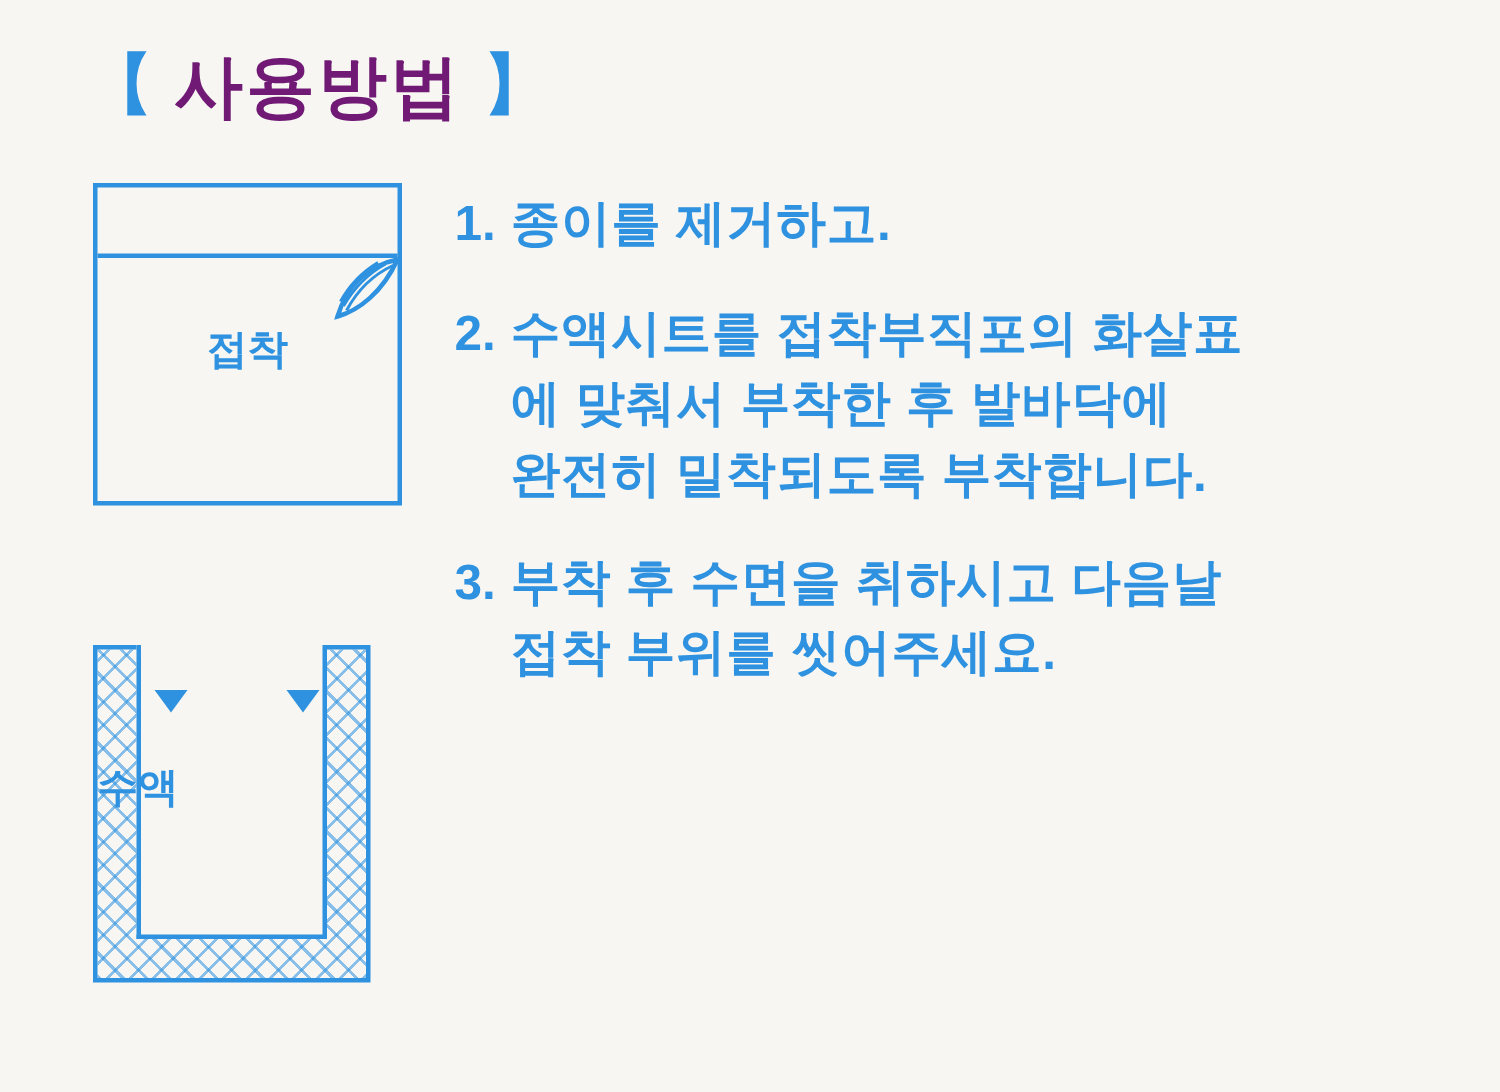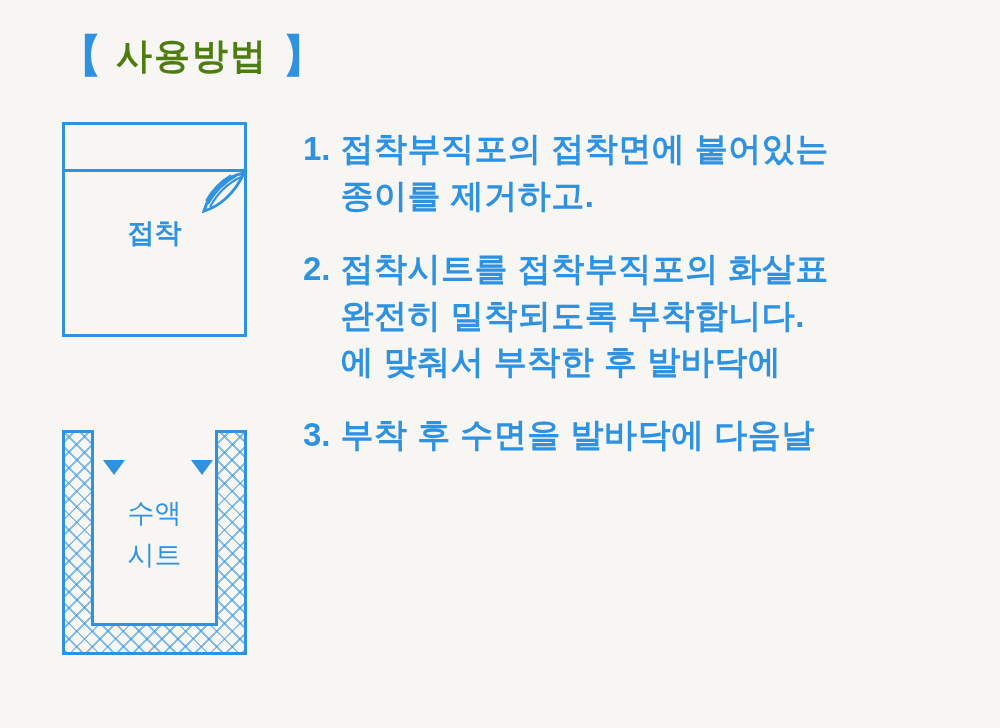--- a/index.html
+++ b/index.html
@@ -30,39 +30,39 @@
     gap: 14px;
     color: #2e92e0;
   }
   .bracket {
     font-size: 44px;
     font-weight: 700;
     line-height: 1;
     color: #2e92e0;
   }
   .title-text {
-    font-size: 36px;
+    font-size: 46px;
     font-weight: 700;
     letter-spacing: 2px;
-    color: #4d7c0f;
+    color: #701a75;
     line-height: 1;
   }
 
   
   .figures {
     position: absolute;
     left: 62px;
     top: 122px;
     width: 205px;
   }
 
   
   .fig1 {
     position: relative;
-    width: 185px;
+    width: 206px;
     height: 215px;
     border: 3px solid #2e92e0;
     box-sizing: border-box;
     background: #f7f6f2;
   }
   .fig1 .top-strip {
     position: absolute;
     left: 0;
     top: 44px;
     width: 100%;
@@ -110,26 +110,25 @@
     right: 26px;
     bottom: 26px;
     border: 3px solid #2e92e0;
     border-top: none;
     background: #f7f6f2;
     box-sizing: border-box;
   }
   .fig2 .label {
     position: absolute;
     left: 0;
-    top: 60px;
+    top: 72px;
     width: 100%;
-    text-align: center;
     color: #2e92e0;
     font-size: 27px;
-    font-weight: 400;
+    font-weight: 700;
     line-height: 1.55;
     z-index: 3;
   }
   .arrow-down {
     position: absolute;
     top: 27px;
     width: 0;
     height: 0;
     border-left: 11px solid transparent;
     border-right: 11px solid transparent;
@@ -199,47 +198,46 @@
         <div>접착</div>
       </div>
     </div>
 
     <div class="fig2">
       <div class="inner"></div>
       <div class="arrow-down a1"></div>
       <div class="arrow-down a2"></div>
       <div class="label">
         <div>수액</div>
-        <div>시트</div>
       </div>
     </div>
 
   </div>
 
   <div class="steps">
 
     <div class="step">
       <div class="step-num">1.</div>
       <div class="step-lines">
-        <div class="step-line">접착부직포의 접착면에 붙어있는</div>
         <div class="step-line">종이를 제거하고.</div>
       </div>
     </div>
 
     <div class="step">
       <div class="step-num">2.</div>
       <div class="step-lines">
-        <div class="step-line">접착시트를 접착부직포의 화살표</div>
+        <div class="step-line">수액시트를 접착부직포의 화살표</div>
+        <div class="step-line">에 맞춰서 부착한 후 발바닥에</div>
         <div class="step-line">완전히 밀착되도록 부착합니다.</div>
-        <div class="step-line">에 맞춰서 부착한 후 발바닥에</div>
       </div>
     </div>
 
     <div class="step">
       <div class="step-num">3.</div>
       <div class="step-lines">
-        <div class="step-line">부착 후 수면을 발바닥에 다음날</div>
+        <div class="step-line">부착 후 수면을 취하시고 다음날</div>
+        <div class="step-line">접착 부위를 씻어주세요.</div>
       </div>
     </div>
 
   </div>
 
 </div>
 
 </body></html>

